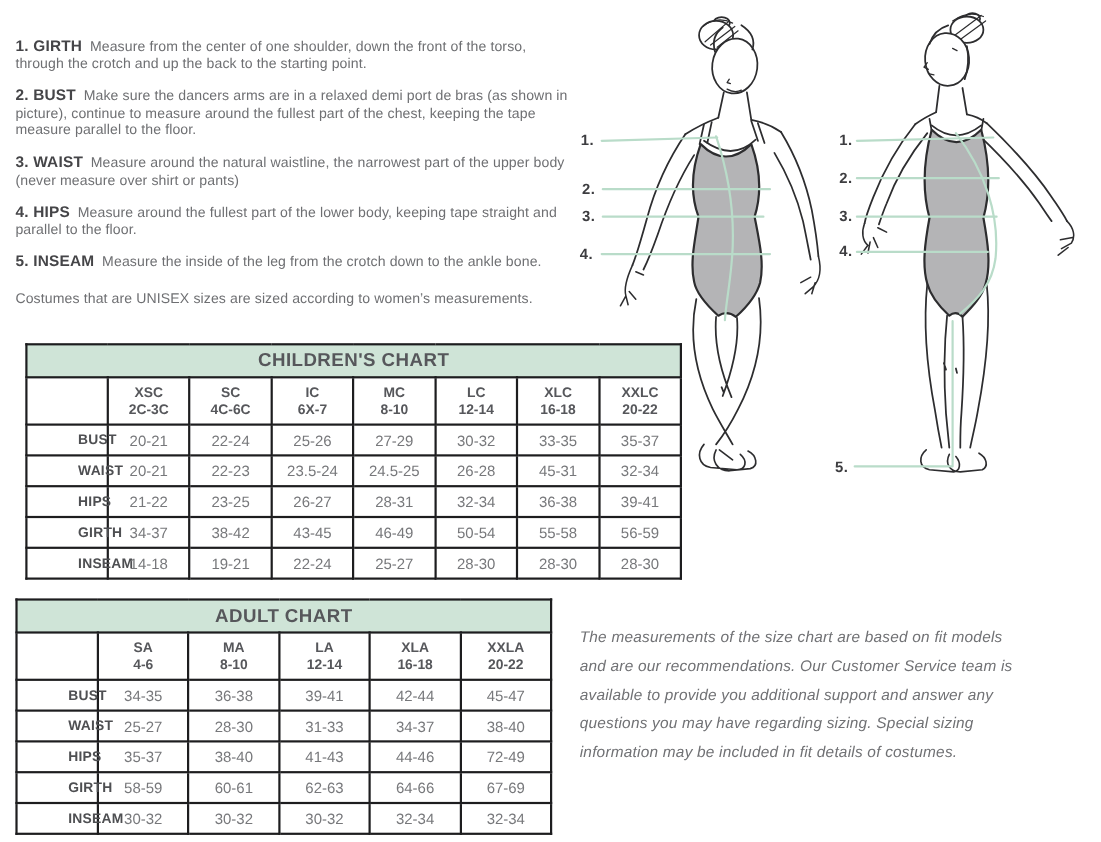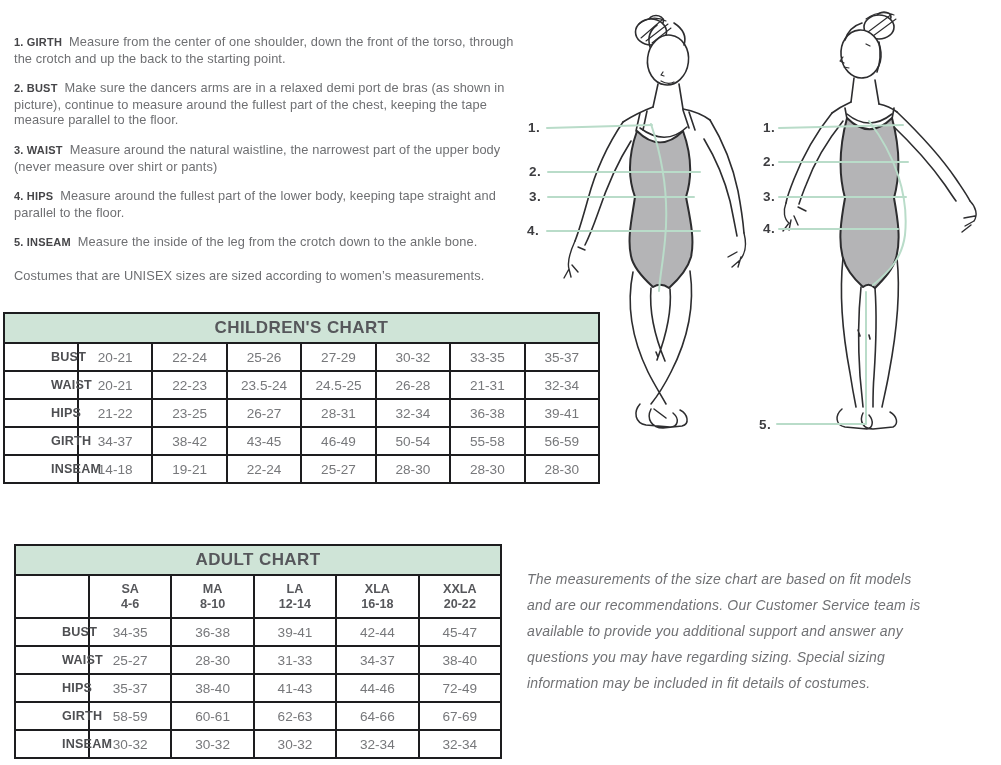--- a/index.html
+++ b/index.html
@@ -7,26 +7,26 @@
     position:relative; width:1001px; height:765px; background:#ffffff;
     font-family:"Liberation Sans", "DejaVu Sans", sans-serif; overflow:hidden;
   }
 
   
   .instructions { position:absolute; left:14px; top:34px; width:510px; }
   .instructions p {
     margin:0 0 14px 0; font-size:12.8px; line-height:15.6px;
     color:#6e6f72; letter-spacing:.1px;
   }
-  .instructions p strong { color:#454548; font-size:11px; margin-right:7px; letter-spacing:.2px; }
+  .instructions p strong { color:#454548; font-size:14px; margin-right:7px; letter-spacing:.2px; }
   .instructions .unisex { margin-top:17px; }
 
   
   .table-wrap { position:absolute; }
-  .children-wrap { left:3px; top:312px; width:597px; }
+  .children-wrap { left:23px; top:312px; width:597px; }
   .adult-wrap    { left:14px; top:544px; width:488px; }
   table.size-table { border-collapse:collapse; width:100%; table-layout:fixed; }
   table.size-table th, table.size-table td {
     border:2px solid #1d1d1f; text-align:center; padding:0;
   }
   table.size-table th.title {
     background:#cfe4d7; color:#56575b; font-size:17px; font-weight:bold;
     letter-spacing:.4px; height:26px; padding:1px 0;
   }
   table.size-table th.colhead {
@@ -143,37 +143,47 @@
           <col>
           <col>
           <col>
           <col>
         </colgroup>
         <tbody>
           <tr>
             <th class="title" colspan="8">CHILDREN'S CHART</th>
           </tr>
           <tr>
+            <th class="colhead"></th>
+            <th class="colhead">XSC<br>2C-3C</th>
+            <th class="colhead">SC<br>4C-6C</th>
+            <th class="colhead">IC<br>6X-7</th>
+            <th class="colhead">MC<br>8-10</th>
+            <th class="colhead">LC<br>12-14</th>
+            <th class="colhead">XLC<br>16-18</th>
+            <th class="colhead">XXLC<br>20-22</th>
+          </tr>
+          <tr>
             <th class="rowlabel">BUST</th>
             <td class="val">20-21</td>
             <td class="val">22-24</td>
             <td class="val">25-26</td>
             <td class="val">27-29</td>
             <td class="val">30-32</td>
             <td class="val">33-35</td>
             <td class="val">35-37</td>
           </tr>
           <tr>
             <th class="rowlabel">WAIST</th>
             <td class="val">20-21</td>
             <td class="val">22-23</td>
             <td class="val">23.5-24</td>
             <td class="val">24.5-25</td>
             <td class="val">26-28</td>
-            <td class="val">21-31</td>
+            <td class="val">45-31</td>
             <td class="val">32-34</td>
           </tr>
           <tr>
             <th class="rowlabel">HIPS</th>
             <td class="val">21-22</td>
             <td class="val">23-25</td>
             <td class="val">26-27</td>
             <td class="val">28-31</td>
             <td class="val">32-34</td>
             <td class="val">36-38</td>

